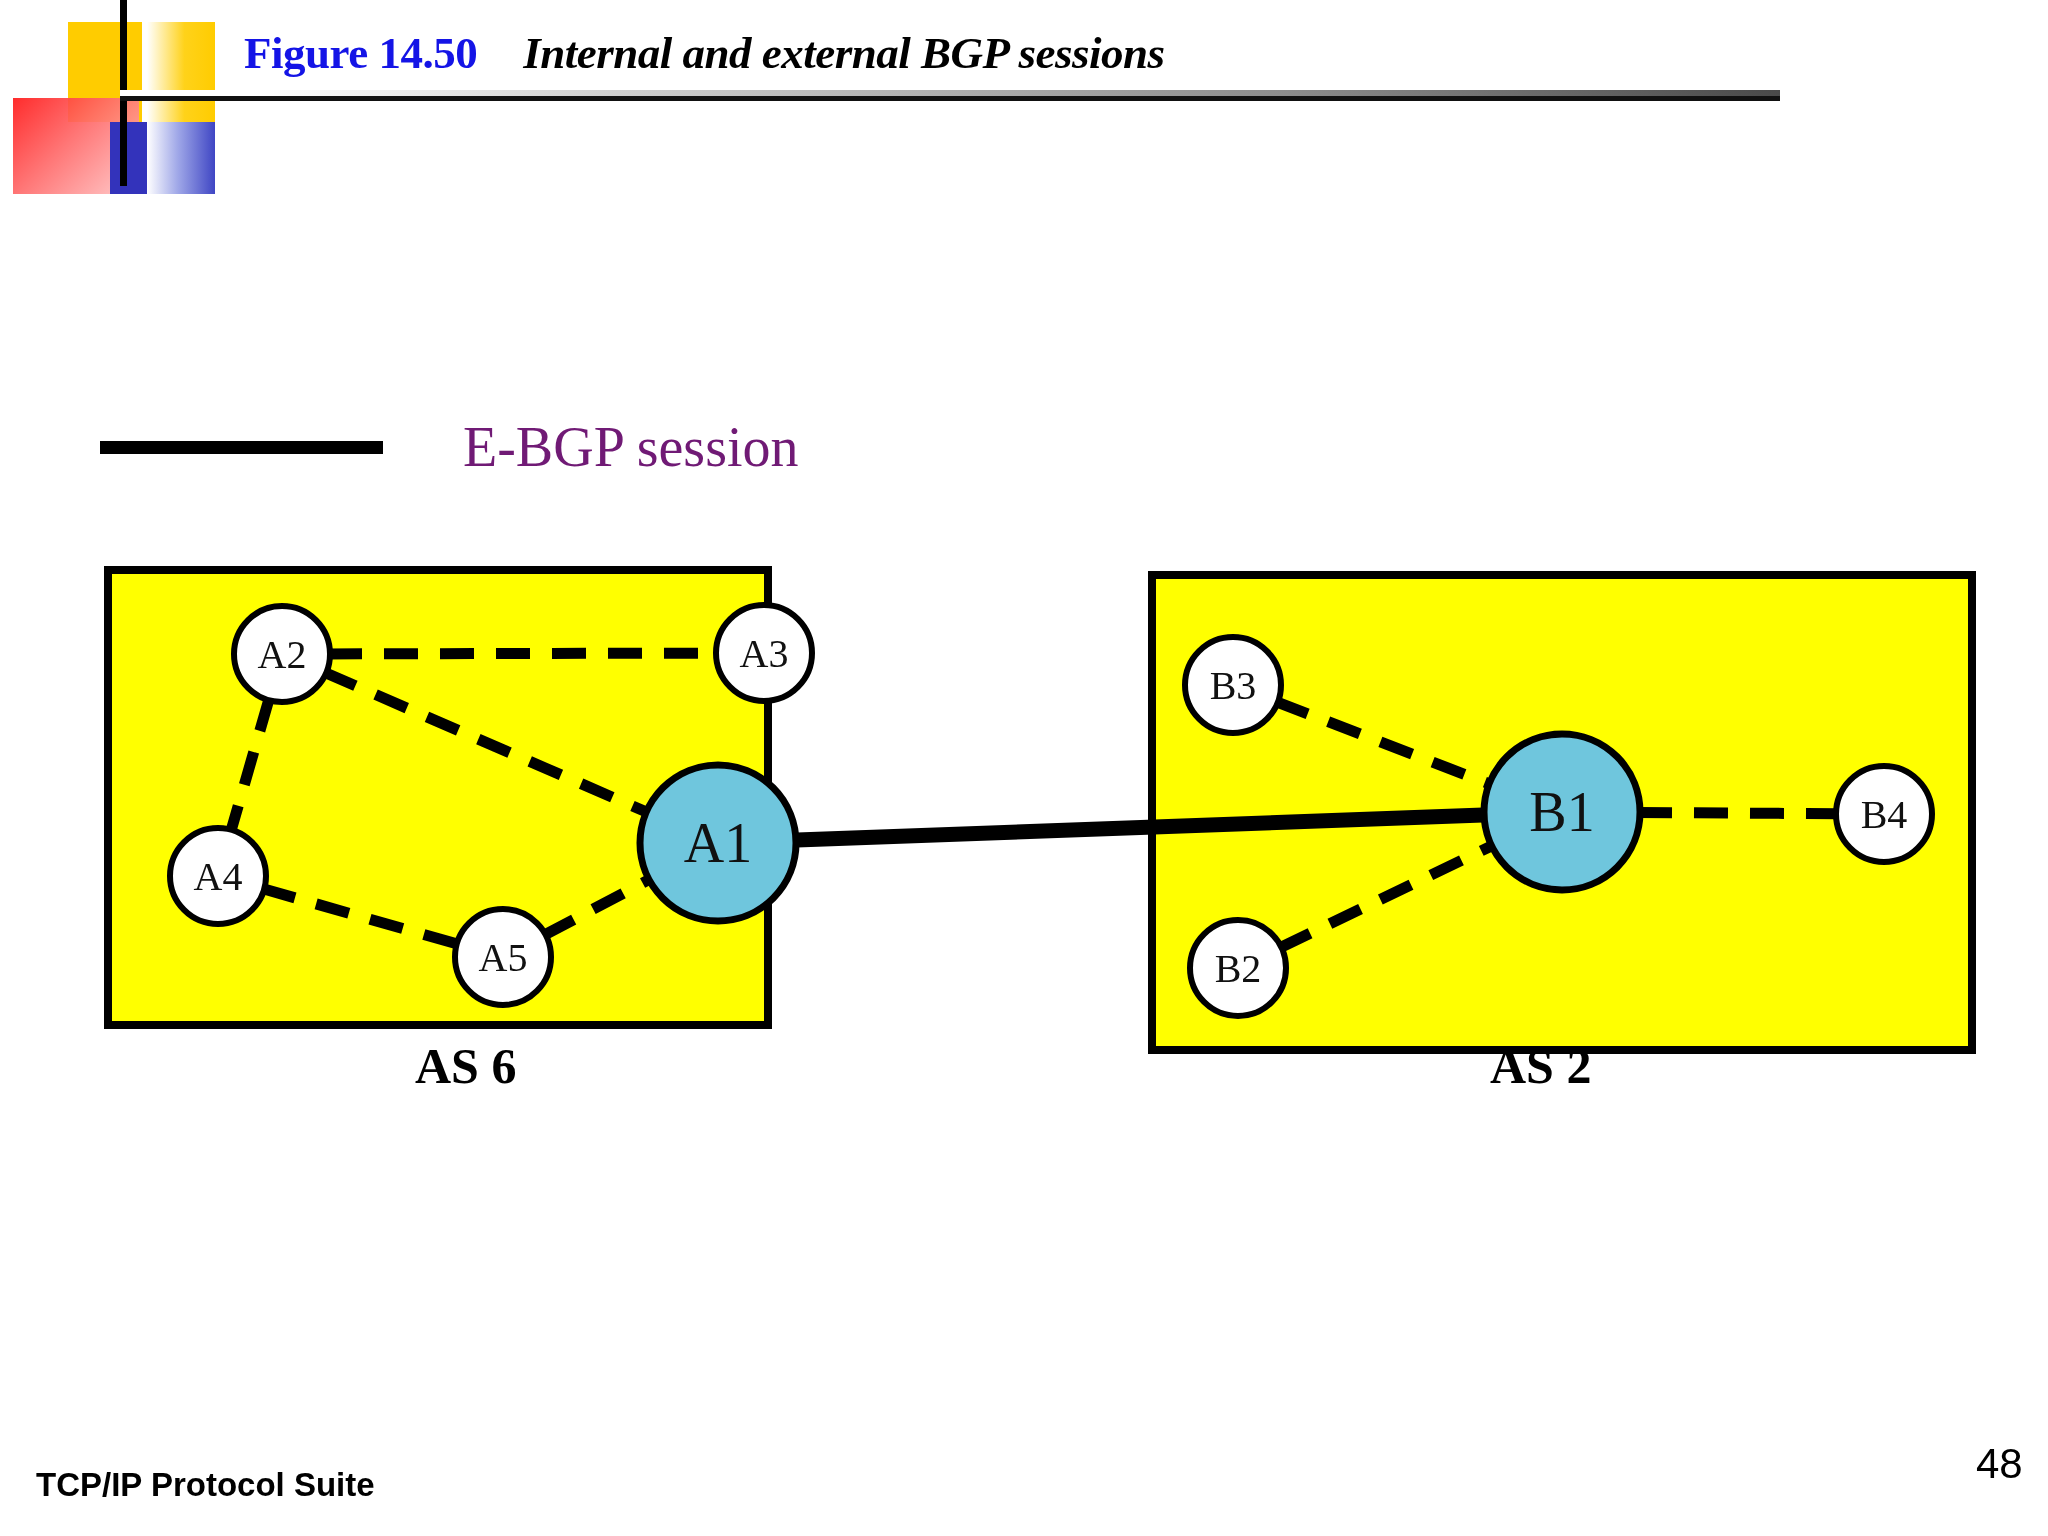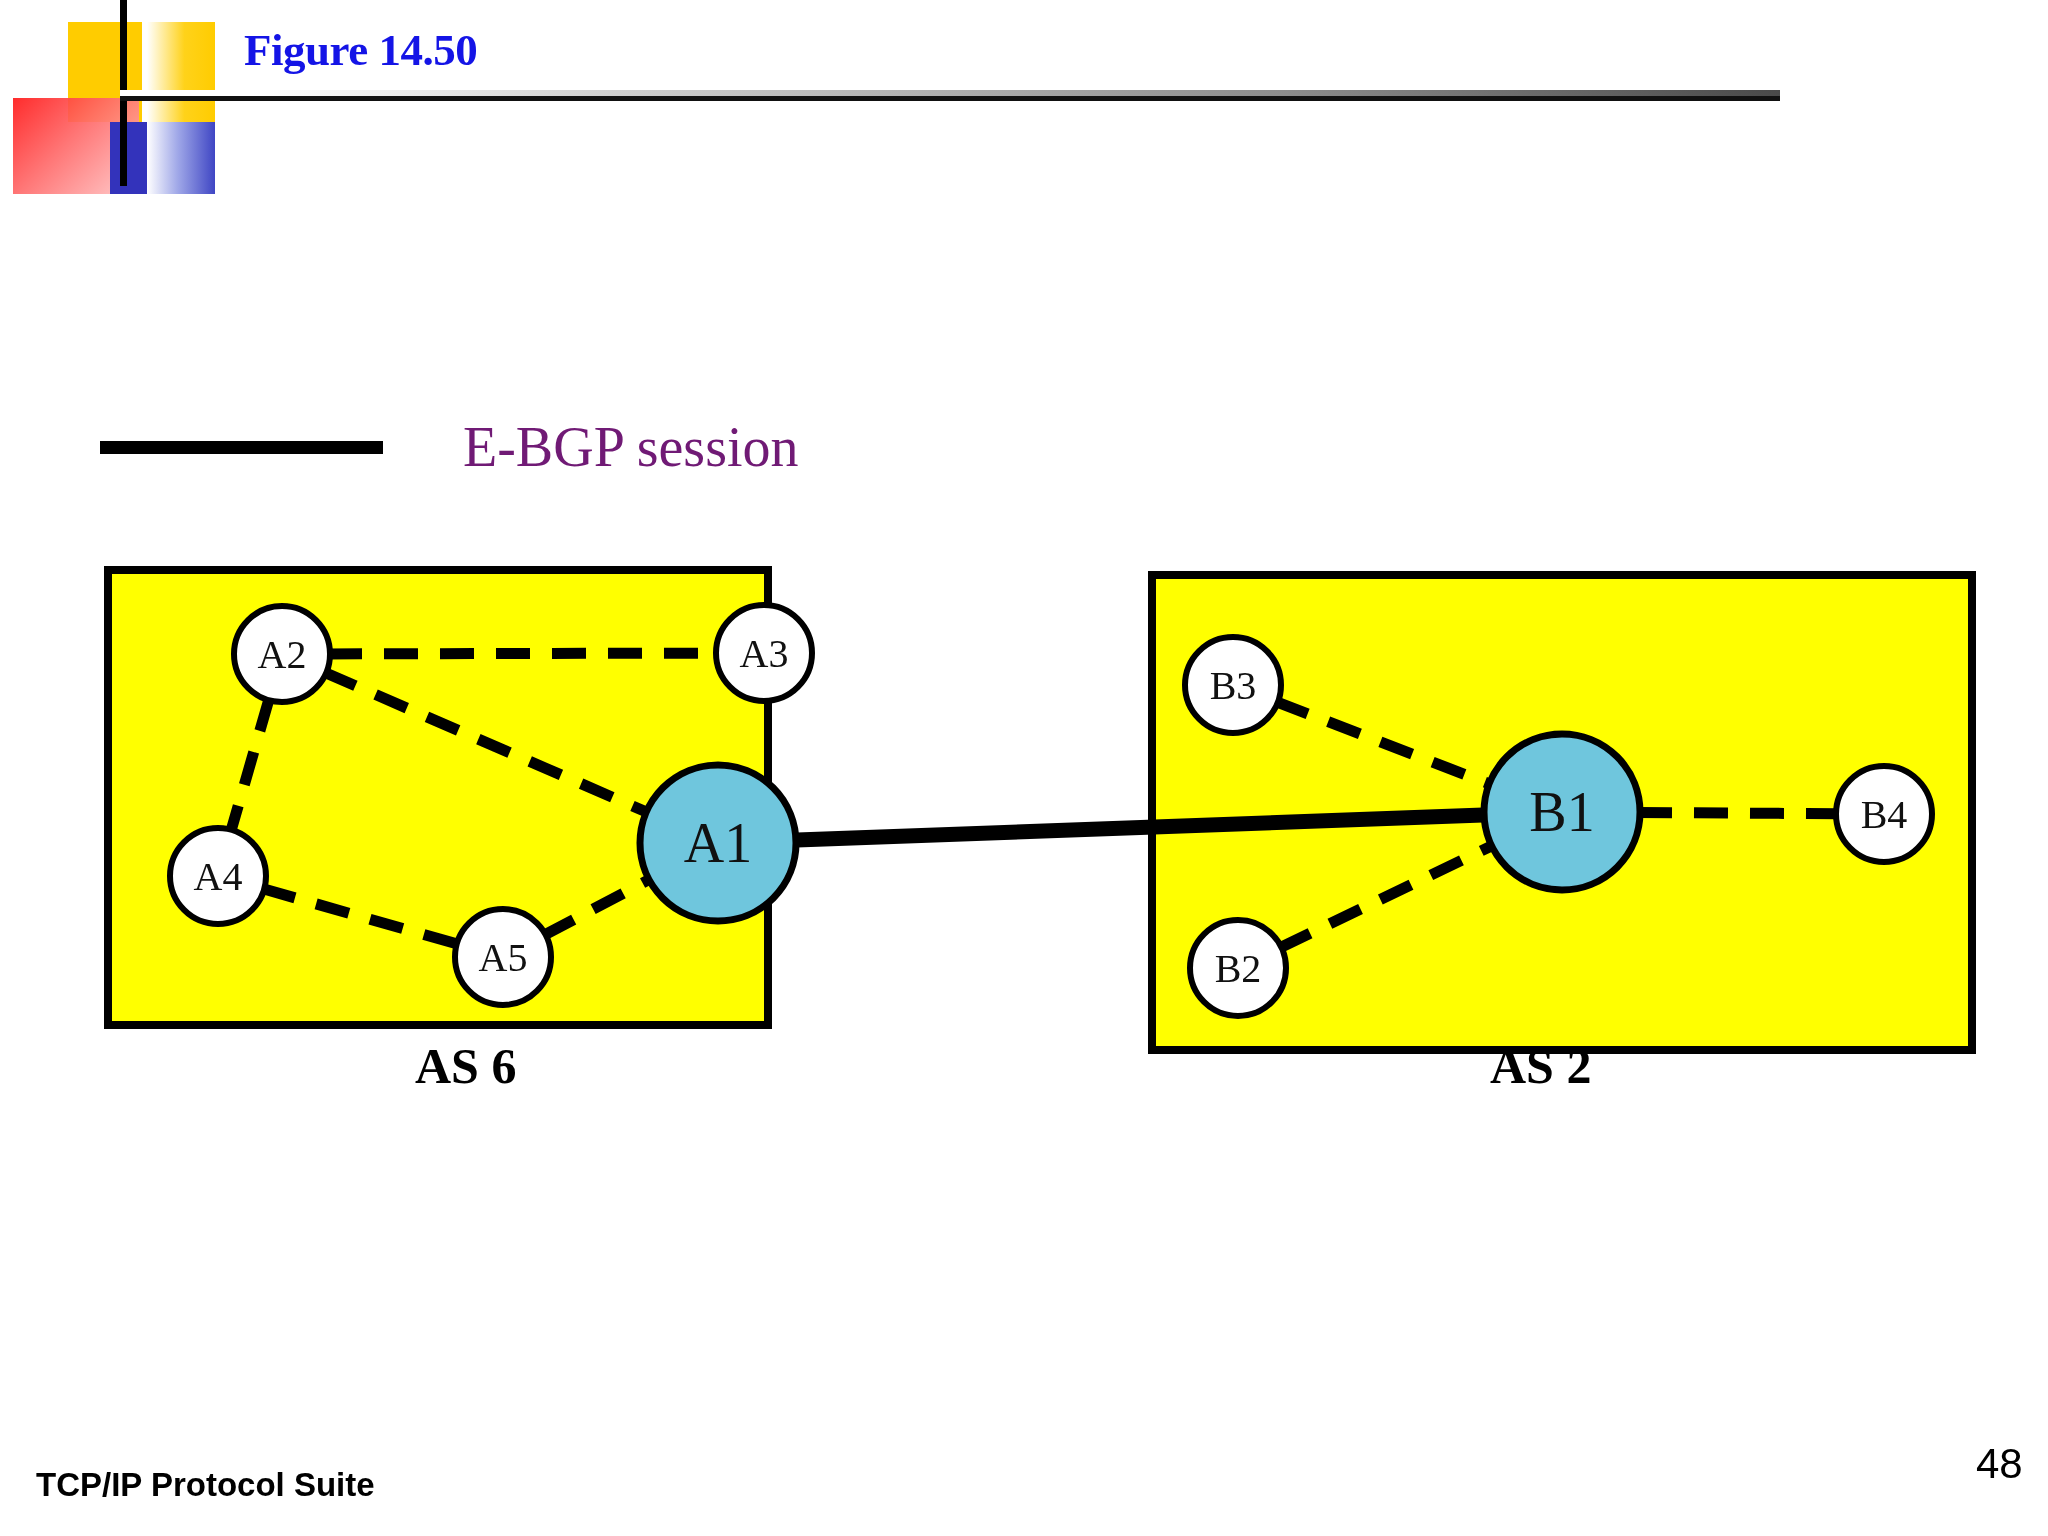--- a/index.html
+++ b/index.html
@@ -67,21 +67,20 @@
   }
 
   
   .title-wrap {
     position: absolute;
     left: 244px; top: 24px;
     height: 58px;
     display: flex;
     align-items: center;
     white-space: nowrap;
-    flex-direction: column;
   }
   .title-fig {
     font-family: "Liberation Serif", serif;
     font-weight: bold;
     font-size: 45px;
     color: #1414E6;
     letter-spacing: -0.5px;
   }
   .title-desc {
     font-family: "Liberation Serif", serif;
@@ -170,20 +169,21 @@
 <div class="deco-yellow-grad"></div>
 <div class="deco-red-grad"></div>
 <div class="deco-blue-solid"></div>
 <div class="deco-blue-grad"></div>
 <div class="deco-vbar"></div>
 <div class="deco-hrule"></div>
 <div class="deco-hrule-dark"></div>
 
 <div class="title-wrap">
   <span class="title-fig">Figure 14.50</span>
+  <span class="title-desc">Internal and external BGP sessions</span>
 </div>
 
 <div class="legend-row">
   <div class="legend-item ebgp">
     <span class="legend-swatch-solid"></span>
     <span class="legend-label">E-BGP session</span>
   </div>
 </div>
 
 <svg id="diagram" viewBox="0 0 2048 1536" xmlns="http://www.w3.org/2000/svg">

